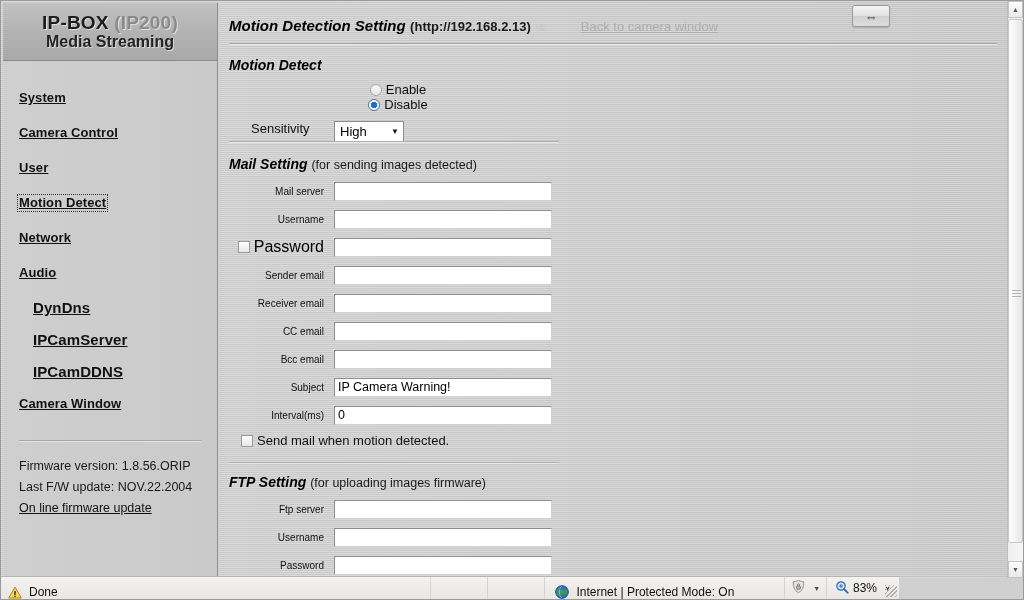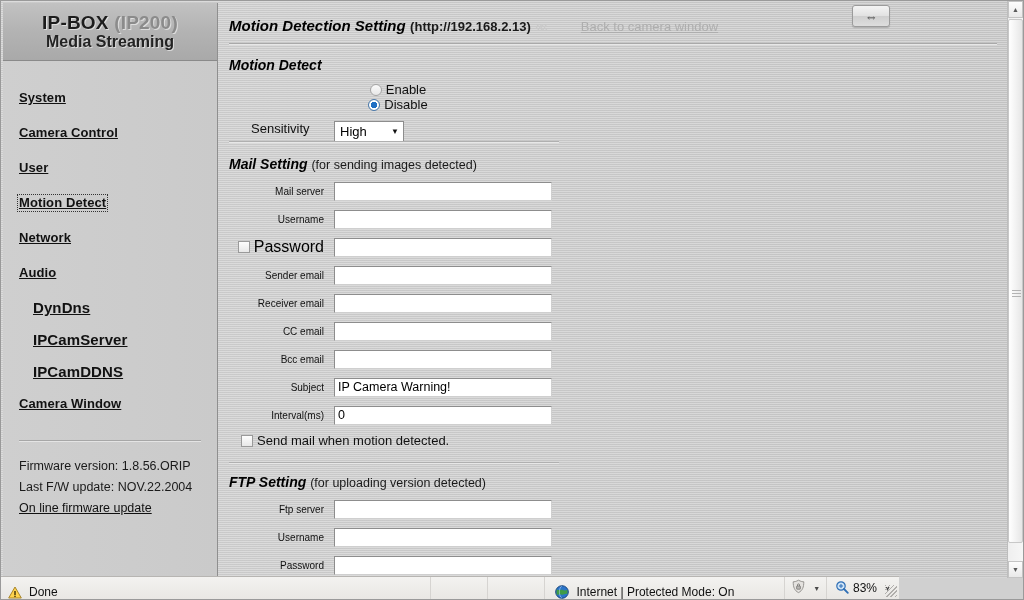--- a/index.html
+++ b/index.html
@@ -345,21 +345,21 @@
         <div class="checkline">
           <input type="checkbox" class="cb" style="">
           <span>Send mail when motion detected.</span>
         </div>
       </div>
       <div class="secrule" style="top:461px;"></div>
 
       <div class="section" style="top:473px;">
         <div class="sectitle">
           <span>FTP Setting</span>
-          <span class="note">(for uploading version detected)</span>
+          <span class="note">(for uploading images firmware)</span>
         </div>
 
         <div class="frow">
           <span class="flabel">Ftp server</span>
           <input class="ftext" type="text" value="" style="">
         </div>
 
         <div class="frow">
           <span class="flabel">Username</span>
           <input class="ftext" type="text" value="" style="">

